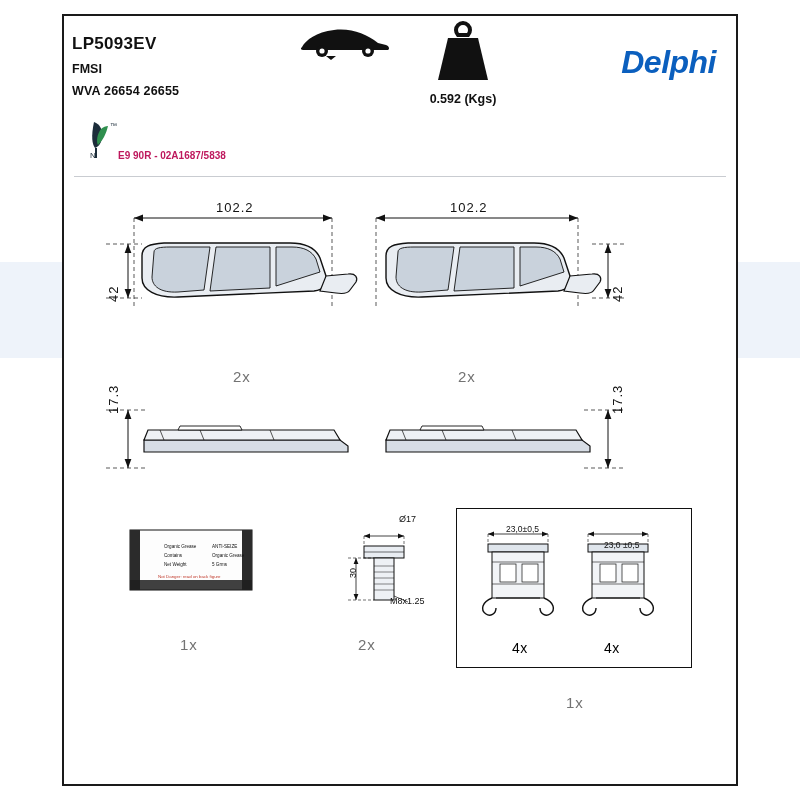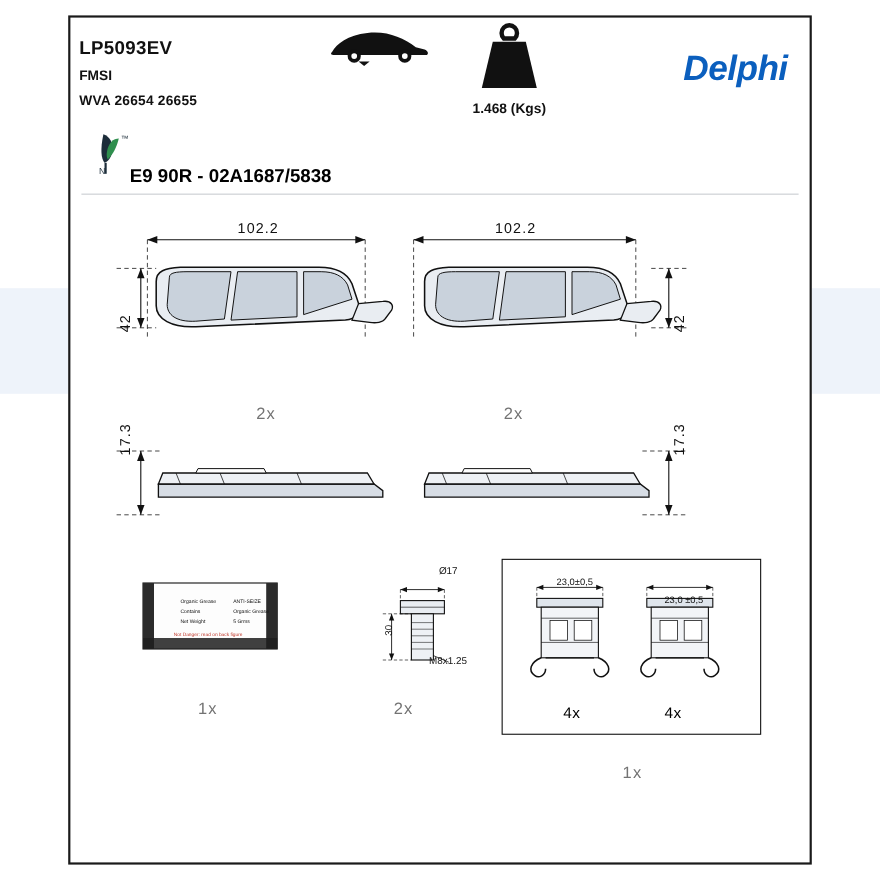--- a/index.html
+++ b/index.html
@@ -65,21 +65,21 @@
     font-size:12.5px;font-weight:bold;color:#111;
   }
   .delphi-logo{
     position:absolute;right:84px;top:44px;
     font-size:32px;font-weight:bold;color:#0b5fbe;
     font-style:italic;letter-spacing:-.5px;
   }
   .eco-icon{position:absolute;left:78px;top:118px;}
   .ecetext{
     position:absolute;left:118px;top:150px;
-    font-size:17px;font-weight:bold;color:#000000;
+    font-size:10px;font-weight:bold;color:#be185d;
   }
   .hdr-rule{
     position:absolute;left:74px;top:176px;width:652px;height:1px;
     background:#c9ccd1;
   }
 
   
   .dimtext{
     position:absolute;
     font-size:13px;color:#111;
@@ -136,21 +136,21 @@
         <path d="M30 30 L40 30 L35 34 Z" fill="#111"></path>
       </svg>
     </div>
 
     <div class="weight-icon">
       <svg width="70" height="62" viewBox="0 0 70 62">
         <path d="M28 8 a7 7 0 0 1 14 0 a7 7 0 0 1 -2 5 l-10 0 a7 7 0 0 1 -2 -5 z" fill="none" stroke="#111" stroke-width="4"></path>
         <path d="M20 16 L50 16 L60 58 L10 58 Z" fill="#111"></path>
       </svg>
     </div>
-    <div class="weight-text">1.468 (Kgs)</div>
+    <div class="weight-text">0.592 (Kgs)</div>
 
     <div class="delphi-logo">Delphi</div>
 
     <div class="eco-icon">
       <svg width="44" height="42" viewBox="0 0 44 42">
         <path d="M16 4 C22 6 25 12 24 20 C23 26 20 29 17 30 C14 26 13 18 16 4 Z" fill="#1c2d3a"></path>
         <path d="M30 8 C28 16 25 22 20 27 C18 24 19 16 23 11 C25 9 28 8 30 8 Z" fill="#2f8f4e"></path>
         <path d="M18 30 L18 40" stroke="#1c2d3a" stroke-width="2" fill="none"></path>
         <text x="12" y="40" font-size="8" fill="#1c2d3a" font-family="Liberation Sans, sans-serif">N</text>
         <text x="32" y="10" font-size="7" fill="#1c2d3a" font-family="Liberation Sans, sans-serif">™</text>

